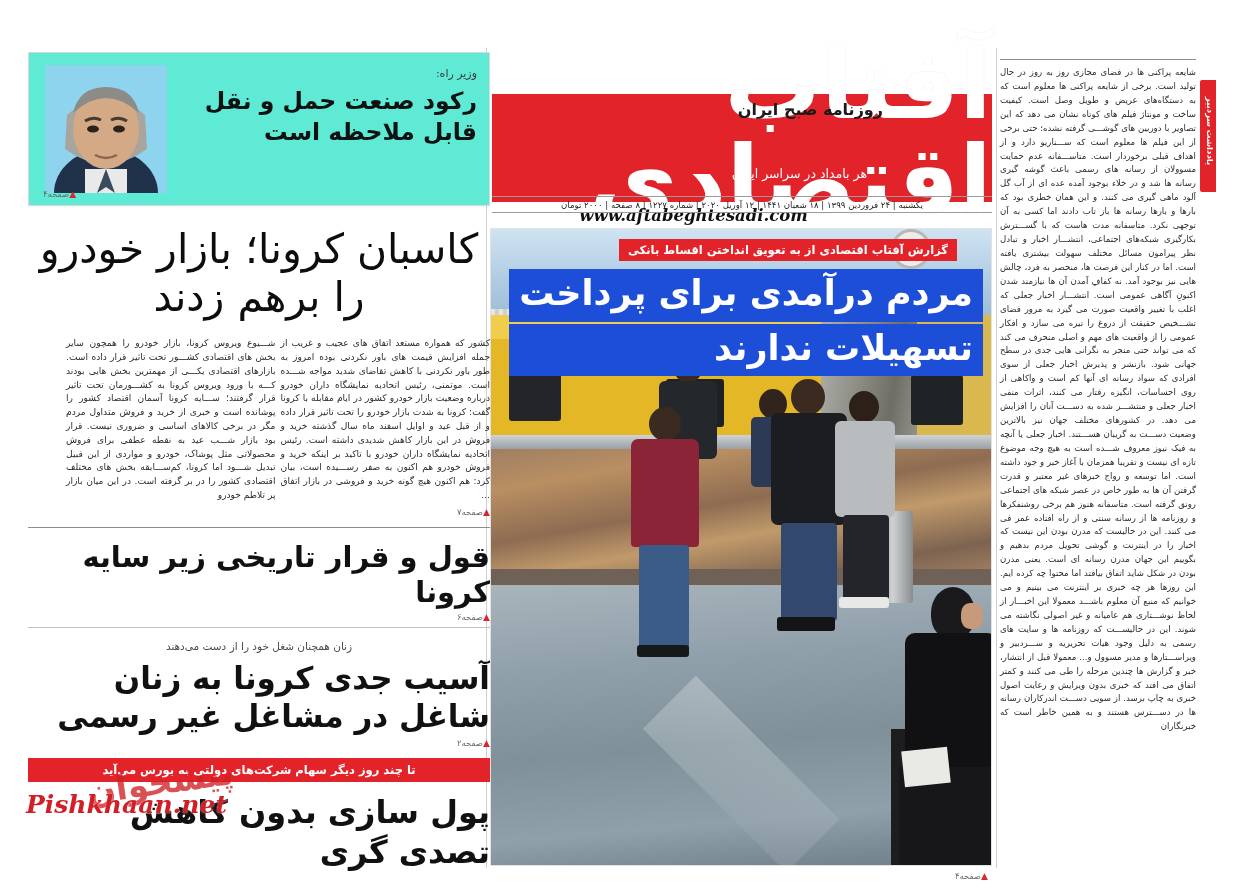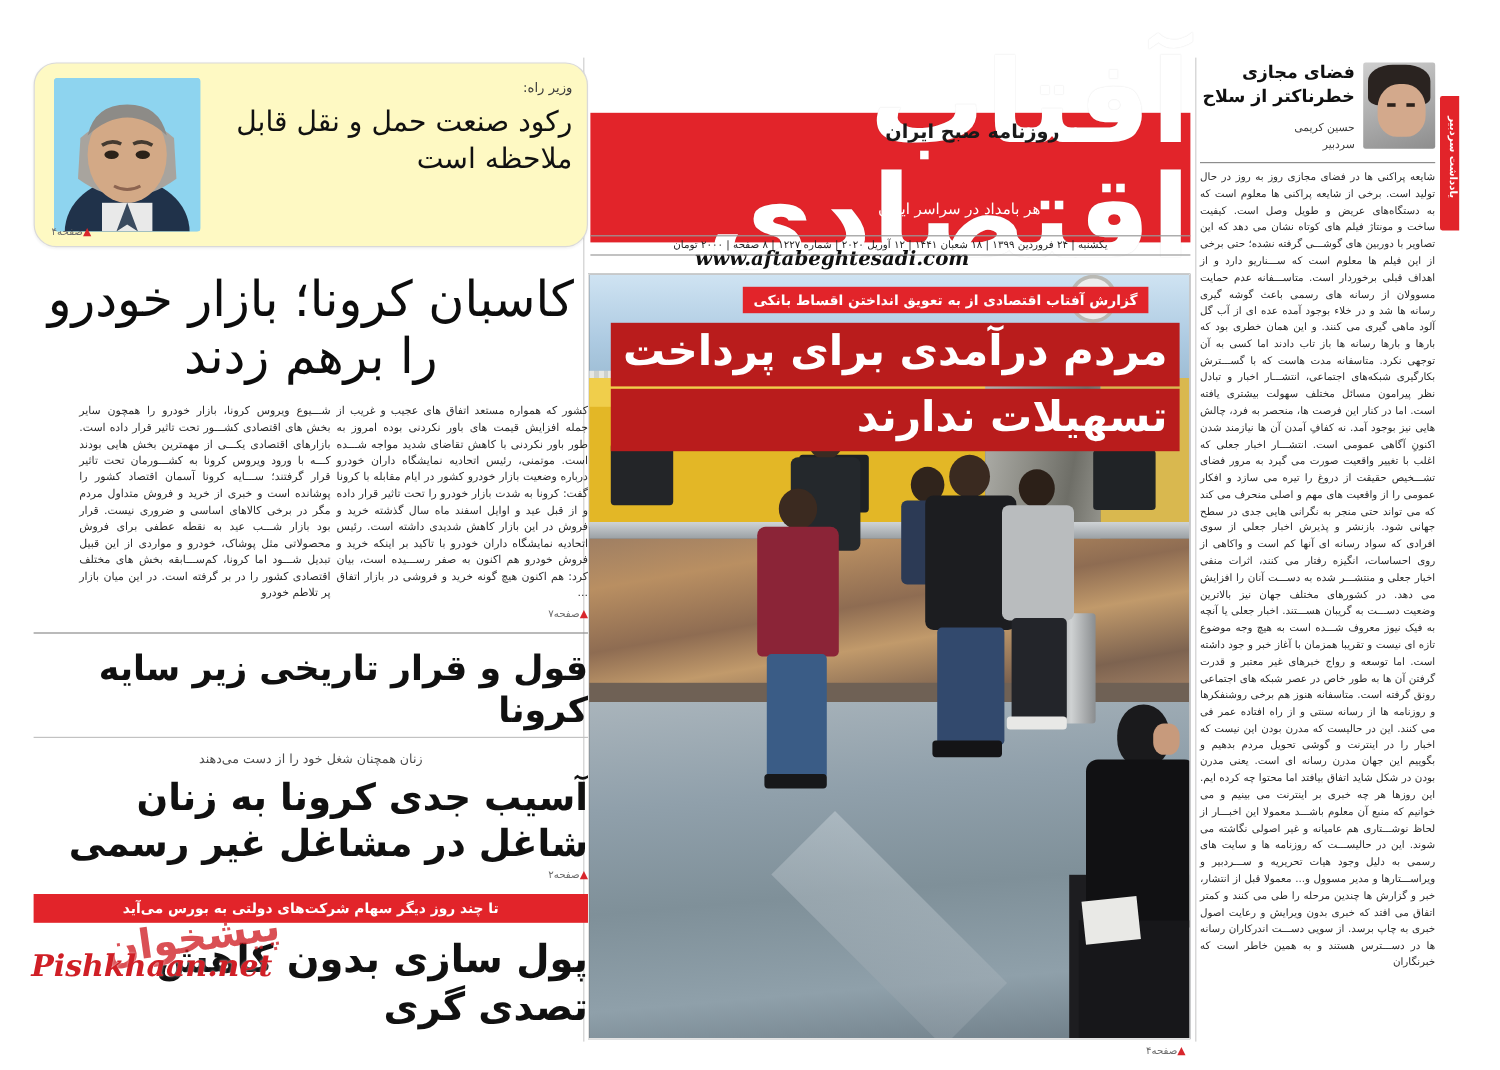--- a/index.html
+++ b/index.html
@@ -19,30 +19,30 @@
   .rule-thin{height:1px;background:#c2c2c2;}
   .body-col{
     font-size:9.1px;line-height:1.52;text-align:justify;
     color:#2b2b2b;direction:rtl;
   }
 
   
   .left{position:absolute;left:28px;top:52px;width:462px;}
 
   .minister-box{
-    position:relative;border:1px solid #d9d9d9;border-radius:19px;
-    height:152px;background:#fef9c3;box-shadow:0 1px 2px rgba(0,0,0,.05);
+    position:relative;border:1px solid #d9d9d9;border-radius:1px;
+    height:152px;background:#5eead4;box-shadow:0 1px 2px rgba(0,0,0,.05);
   }
   .minister-photo{
     position:absolute;left:16px;top:12px;width:122px;height:128px;
     border-radius:3px;overflow:hidden;background:#8ed4ef;
   }
   .minister-text{position:absolute;right:12px;top:14px;left:150px;text-align:right;}
   .minister-kicker{font-size:11px;color:#3a3a3a;margin-bottom:6px;}
-  .minister-hl{font-size:23.5px;font-weight:normal;line-height:1.3;color:#111;}
+  .minister-hl{font-size:23.5px;font-weight:bold;line-height:1.3;color:#111;}
   .minister-ref{position:absolute;left:14px;bottom:6px;}
 
   .lead-hl{
     margin-top:20px;text-align:center;font-size:41px;font-weight:normal;
     line-height:1.16;letter-spacing:-1.5px;color:#0d0d0d;
   }
   .lead-cols{
     display:flex;gap:5px;margin-top:16px;flex-direction:row-reverse;margin-left:38px;
   }
   .lead-cols > div{flex:1;}
@@ -127,21 +127,21 @@
   .photo-ref{margin-top:5px;text-align:right;padding-right:4px;}
 
   .feat-kicker{
     position:absolute;right:34px;top:10px;z-index:6;background:#e2242a;
     color:#fff;font-size:11.5px;font-weight:bold;padding:4px 9px;direction:rtl;
   }
   .feat-hl{
     position:absolute;right:8px;top:40px;z-index:6;direction:rtl;text-align:right;
   }
   .feat-hl span{
-    display:block;background:#b91c1c;color:#fff;font-weight:bold;
+    display:block;background:#1d4ed8;color:#fff;font-weight:bold;
     font-size:35px;line-height:1.3;padding:2px 10px 5px 10px;
     letter-spacing:-0.5px;
   }
   .feat-hl span + span{margin-top:2px;}
 
   
   .sc{position:absolute;}
   .sky{left:0;top:0;width:500px;height:118px;
        background:linear-gradient(180deg,#cfe3f2 0%,#aecbe2 45%,#8fb0c8 100%);}
   .wall-y{left:0;top:86px;width:330px;height:120px;background:#e3b726;}
@@ -292,20 +292,23 @@
         <div class="body-col">کشور که همواره مستعد اتفاق های عجیب و غریب از جمله افزایش قیمت های باور نکردنی بوده امروز به طور باور نکردنی با کاهش تقاضای شدید مواجه شـــده است. موتمنی، رئیس اتحادیه نمایشگاه داران خودرو درباره وضعیت بازار خودرو کشور در ایام مقابله با کرونا گفت: کرونا به شدت بازار خودرو را تحت تاثیر قرار داده و از قبل عید و اوایل اسفند ماه سال گذشته خرید و فروش در این بازار کاهش شدیدی داشته است. رئیس اتحادیه نمایشگاه داران خودرو با تاکید بر اینکه خرید و فروش خودرو هم اکنون به صفر رســـیده است، بیان کرد: هم اکنون هیچ گونه خرید و فروشی در بازار اتفاق ...</div>
         <div class="lead-ref pageref">
           <span class="tri">▲</span><span>صفحه۷</span>
         </div>
       </div>
     </div>
 
     <div class="rule rule-a"></div>
 
     <div class="h2-hl rtl">قول و قرار تاریخی زیر سایه کرونا</div>
+    <div class="pageref" style="text-align:right;margin-top:3px;">
+      <span class="tri">▲</span><span>صفحه۶</span>
+    </div>
     <div class="rule-thin" style="margin-top:5px;"></div>
 
     <div class="h3-kicker rtl">زنان همچنان شغل خود را از دست می‌دهند</div>
     <div class="h3-hl rtl">آسیب جدی کرونا به زنان شاغل در مشاغل غیر رسمی</div>
     <div class="pageref" style="text-align:right;margin-top:2px;">
       <span class="tri">▲</span><span>صفحه۲</span>
     </div>
 
     <div class="redbar rtl">تا چند روز دیگر سهام شرکت‌های دولتی به بورس می‌آید</div>
     <div class="h4-hl rtl">پول سازی بدون کاهش تصدی گری</div>
@@ -395,35 +398,20 @@
         <span>مردم درآمدی برای پرداخت</span>
         <span>تسهیلات ندارند</span>
       </div>
     </div>
     <div class="photo-ref pageref">
       <span class="tri">▲</span><span>صفحه۴</span>
     </div>
   </div>
 
   <div class="right">
-    <div class="ed-head">
-      <div class="ed-photo">
-        <div class="hair"></div>
-          <div class="face"></div>
-          <div class="eye1"></div>
-          <div class="eye2"></div>
-      </div>
-      <div class="ed-titles">
-        <div class="ed-hl">فضای مجازی خطرناکتر از سلاح</div>
-        <div class="ed-name">
-          <div>حسین کریمی</div>
-          <div>سردبیر</div>
-        </div>
-      </div>
-    </div>
     <div class="rule ed-rule"></div>
     <div class="ed-body">شایعه پراکنی ها در فضای مجازی روز به روز در حال تولید است. برخی از شایعه پراکنی ها معلوم است که به دستگاه‌های عریض و طویل وصل است. کیفیت ساخت و مونتاژ فیلم های کوتاه نشان می دهد که این تصاویر با دوربین های گوشـــی گرفته نشده؛ حتی برخی از این فیلم ها معلوم است که ســـناریو دارد و از اهداف قبلی برخوردار است. متاســـفانه عدم حمایت مسوولان از رسانه های رسمی باعث گوشه گیری رسانه ها شد و در خلاء بوجود آمده عده ای از آب گل آلود ماهی گیری می کنند. و این همان خطری بود که بارها و بارها رسانه ها باز تاب دادند اما کسی به آن توجهی نکرد. متاسفانه مدت هاست که با گســـترش بکارگیری شبکه‌های اجتماعی، انتشـــار اخبار و تبادل نظر پیرامون مسائل مختلف سهولت بیشتری یافته است. اما در کنار این فرصت ها، منحصر به فرد، چالش هایی نیز بوجود آمد. نه کفافِ آمدن آن ها نیازمند شدن اکنونِ آگاهی عمومی است. انتشـــار اخبار جعلی که اغلب با تغییر واقعیت صورت می گیرد به مرور فضای تشـــخیص حقیقت از دروغ را تیره می سازد و افکار عمومی را از واقعیت های مهم و اصلی منحرف می کند که می تواند حتی منجر به نگرانی هایی جدی در سطح جهانی شود. بازنشر و پذیرش اخبار جعلی از سوی افرادی که سواد رسانه ای آنها کم است و واکاهی از روی احساسات، انگیزه رفتار می کنند، اثرات منفی اخبار جعلی و منتشـــر شده به دســـت آنان را افزایش می دهد. در کشورهای مختلف جهان نیز بالاترین وضعیت دســـت به گریبان هســـتند. اخبار جعلی یا آنچه به فیک نیوز معروف شـــده است به هیچ وجه موضوع تازه ای نیست و تقریبا همزمان با آغاز خبر و جود داشته است. اما توسعه و رواج خبرهای غیر معتبر و قدرت گرفتن آن ها به طور خاص در عصر شبکه های اجتماعی رونق گرفته است. متاسفانه هنوز هم برخی روشنفکرها و روزنامه ها از رسانه سنتی و از راه افتاده عمر فی می کنند. این در حالیست که مدرن بودن این نیست که اخبار را در اینترنت و گوشی تحویل مردم بدهیم و بگوییم این جهان مدرن رسانه ای است. یعنی مدرن بودن در شکل شاید اتفاق بیافتد اما محتوا چه کرده ایم. این روزها هر چه خبری بر اینترنت می بینیم و می خوانیم که منبع آن معلوم باشـــد معمولا این اخبـــار از لحاظ نوشـــتاری هم عامیانه و غیر اصولی نگاشته می شوند. این در حالیســـت که روزنامه ها و سایت های رسمی به دلیل وجود هیات تحریریه و ســـردبیر و ویراســـتارها و مدیر مسوول و... معمولا قبل از انتشار، خبر و گزارش ها چندین مرحله را طی می کنند و کمتر اتفاق می افتد که خبری بدون ویرایش و رعایت اصول خبری به چاپ برسد. از سویی دســـت اندرکاران رسانه ها در دســـترس هستند و به همین خاطر است که خبرنگاران</div>
   </div>
 
   <div class="side-tab">
     <span class="rtl">یادداشت سردبیر</span>
   </div>
   <div class="right-edge"></div>
 
 </div>

